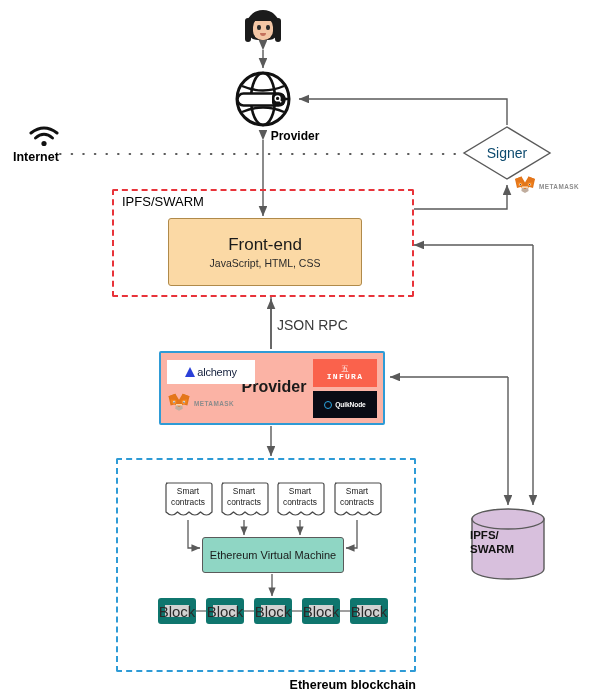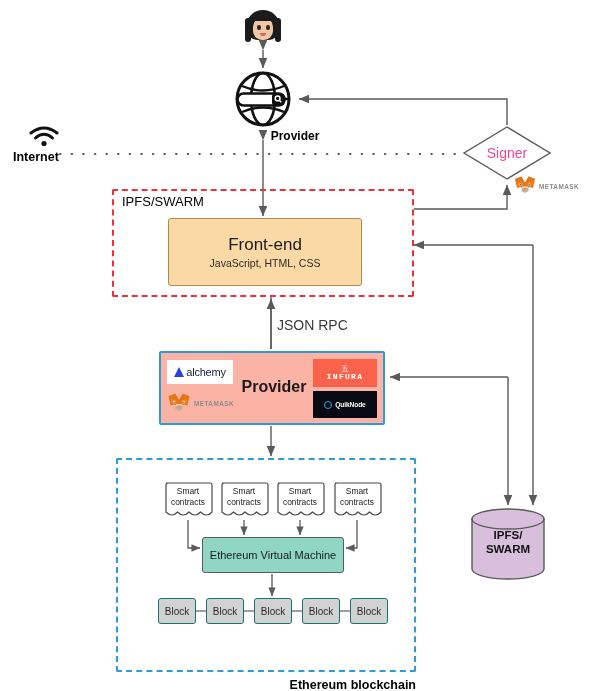--- a/index.html
+++ b/index.html
@@ -120,21 +120,21 @@
     width: 90px; height: 56px;
   }
   .signer-text {
     position: absolute;
     left: 0; top: 0;
     width: 90px; height: 56px;
     display: flex;
     align-items: center;
     justify-content: center;
     font-size: 14px;
-    color: #ec4899;
+    color: #0c4a6e;
   }
 
   
   .mm-badge {
     left: 514px; top: 176px;
     display: flex;
     align-items: center;
     gap: 3px;
   }
   .mm-text {
@@ -196,21 +196,21 @@
     left: 0; top: 25px;
     width: 226px;
     text-align: center;
     font-size: 16px;
     font-weight: bold;
     color: #1a1a1a;
   }
   .logo-alchemy {
     position: absolute;
     left: 6px; top: 7px;
-    width: 66px; height: 24px;
+    width: 88px; height: 24px;
     background: #ffffff;
     display: flex;
     align-items: center;
     justify-content: center;
     gap: 2px;
   }
   .alchemy-mark {
     width: 0; height: 0;
     border-left: 5.5px solid transparent;
     border-right: 5.5px solid transparent;
@@ -328,40 +328,39 @@
     font-size: 11px;
     color: #1a1a1a;
   }
 
   
   .block {
     position: absolute;
     top: 598px;
     width: 38px; height: 26px;
     background: #d2d2d2;
-    border: 1px solid #0f766e;
+    border: 7px solid #0f766e;
     box-sizing: border-box;
     border-radius: 3px;
     display: flex;
     align-items: center;
     justify-content: center;
-    font-size: 10px;
+    font-size: 15px;
     color: #2a2a2a;
   }
 
   
   .cyl-wrap {
     left: 470px; top: 508px;
     width: 76px; height: 72px;
   }
   .cyl-text {
     position: absolute;
     left: 0; top: 20px;
     width: 76px;
-    text-align: center;
     font-size: 11.5px;
     font-weight: bold;
     color: #111;
     line-height: 1.25;
   }
 </style>
 </head>
 <body>
 
 <div id="stage">

